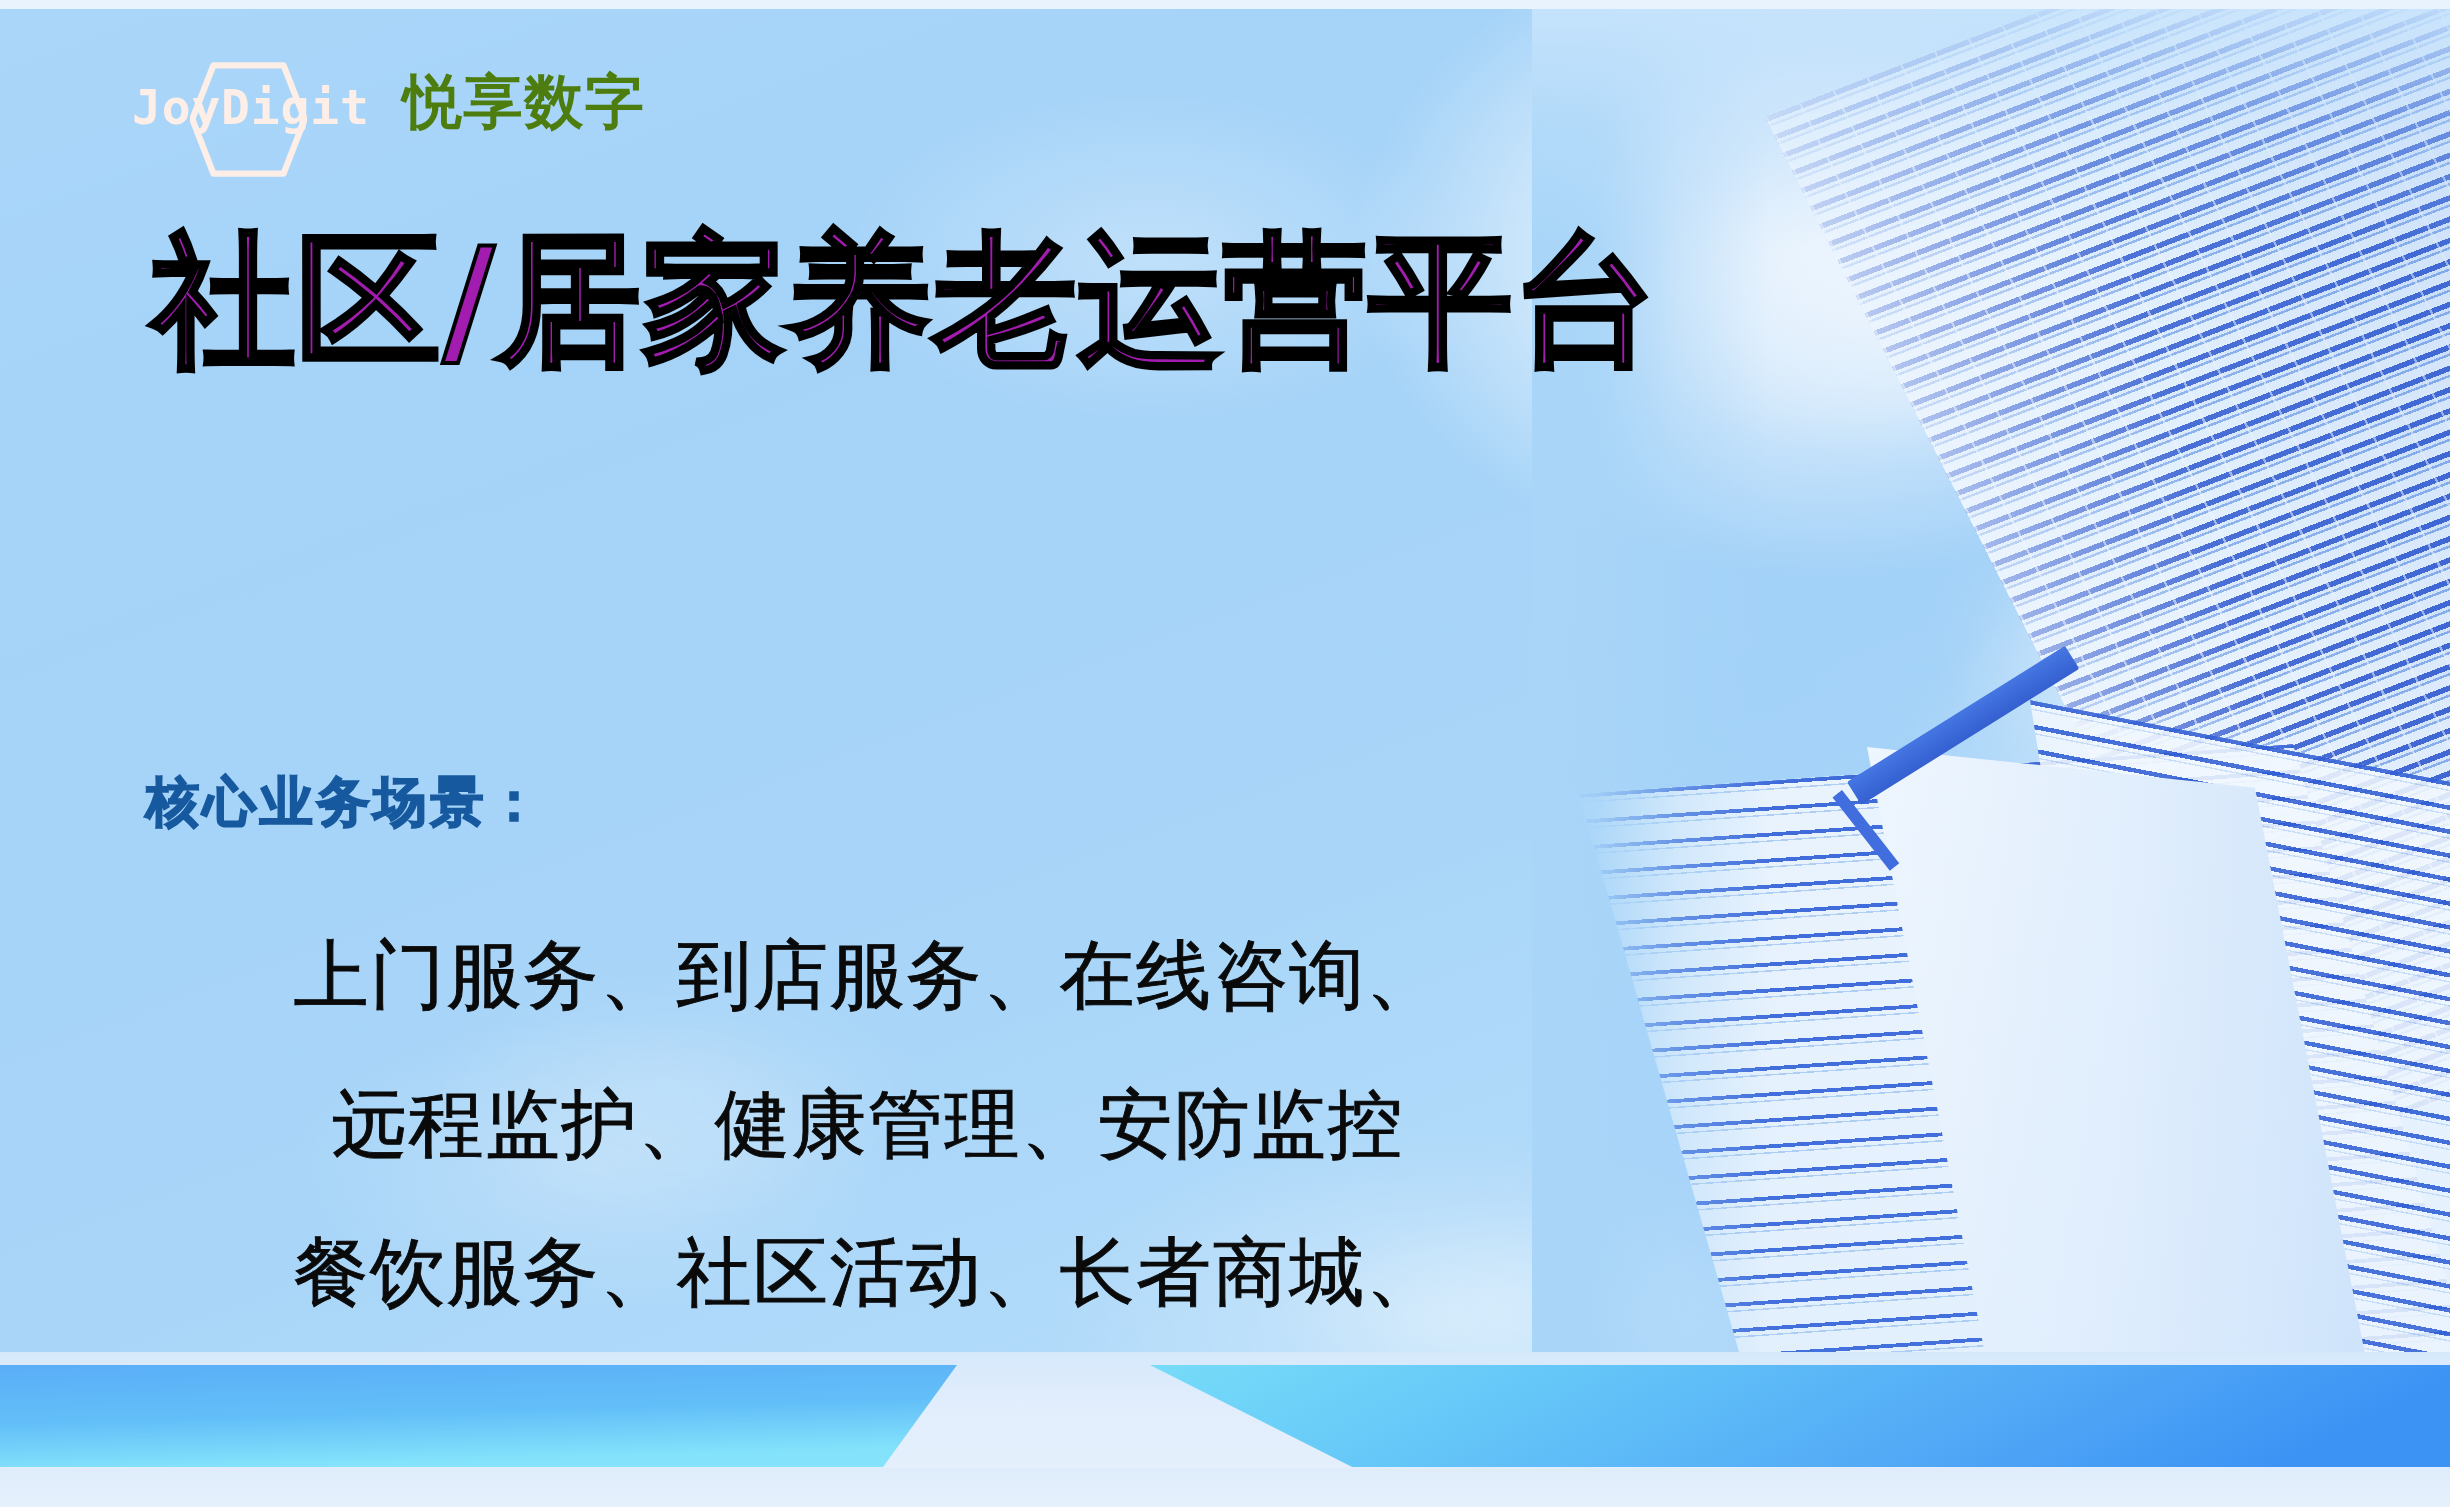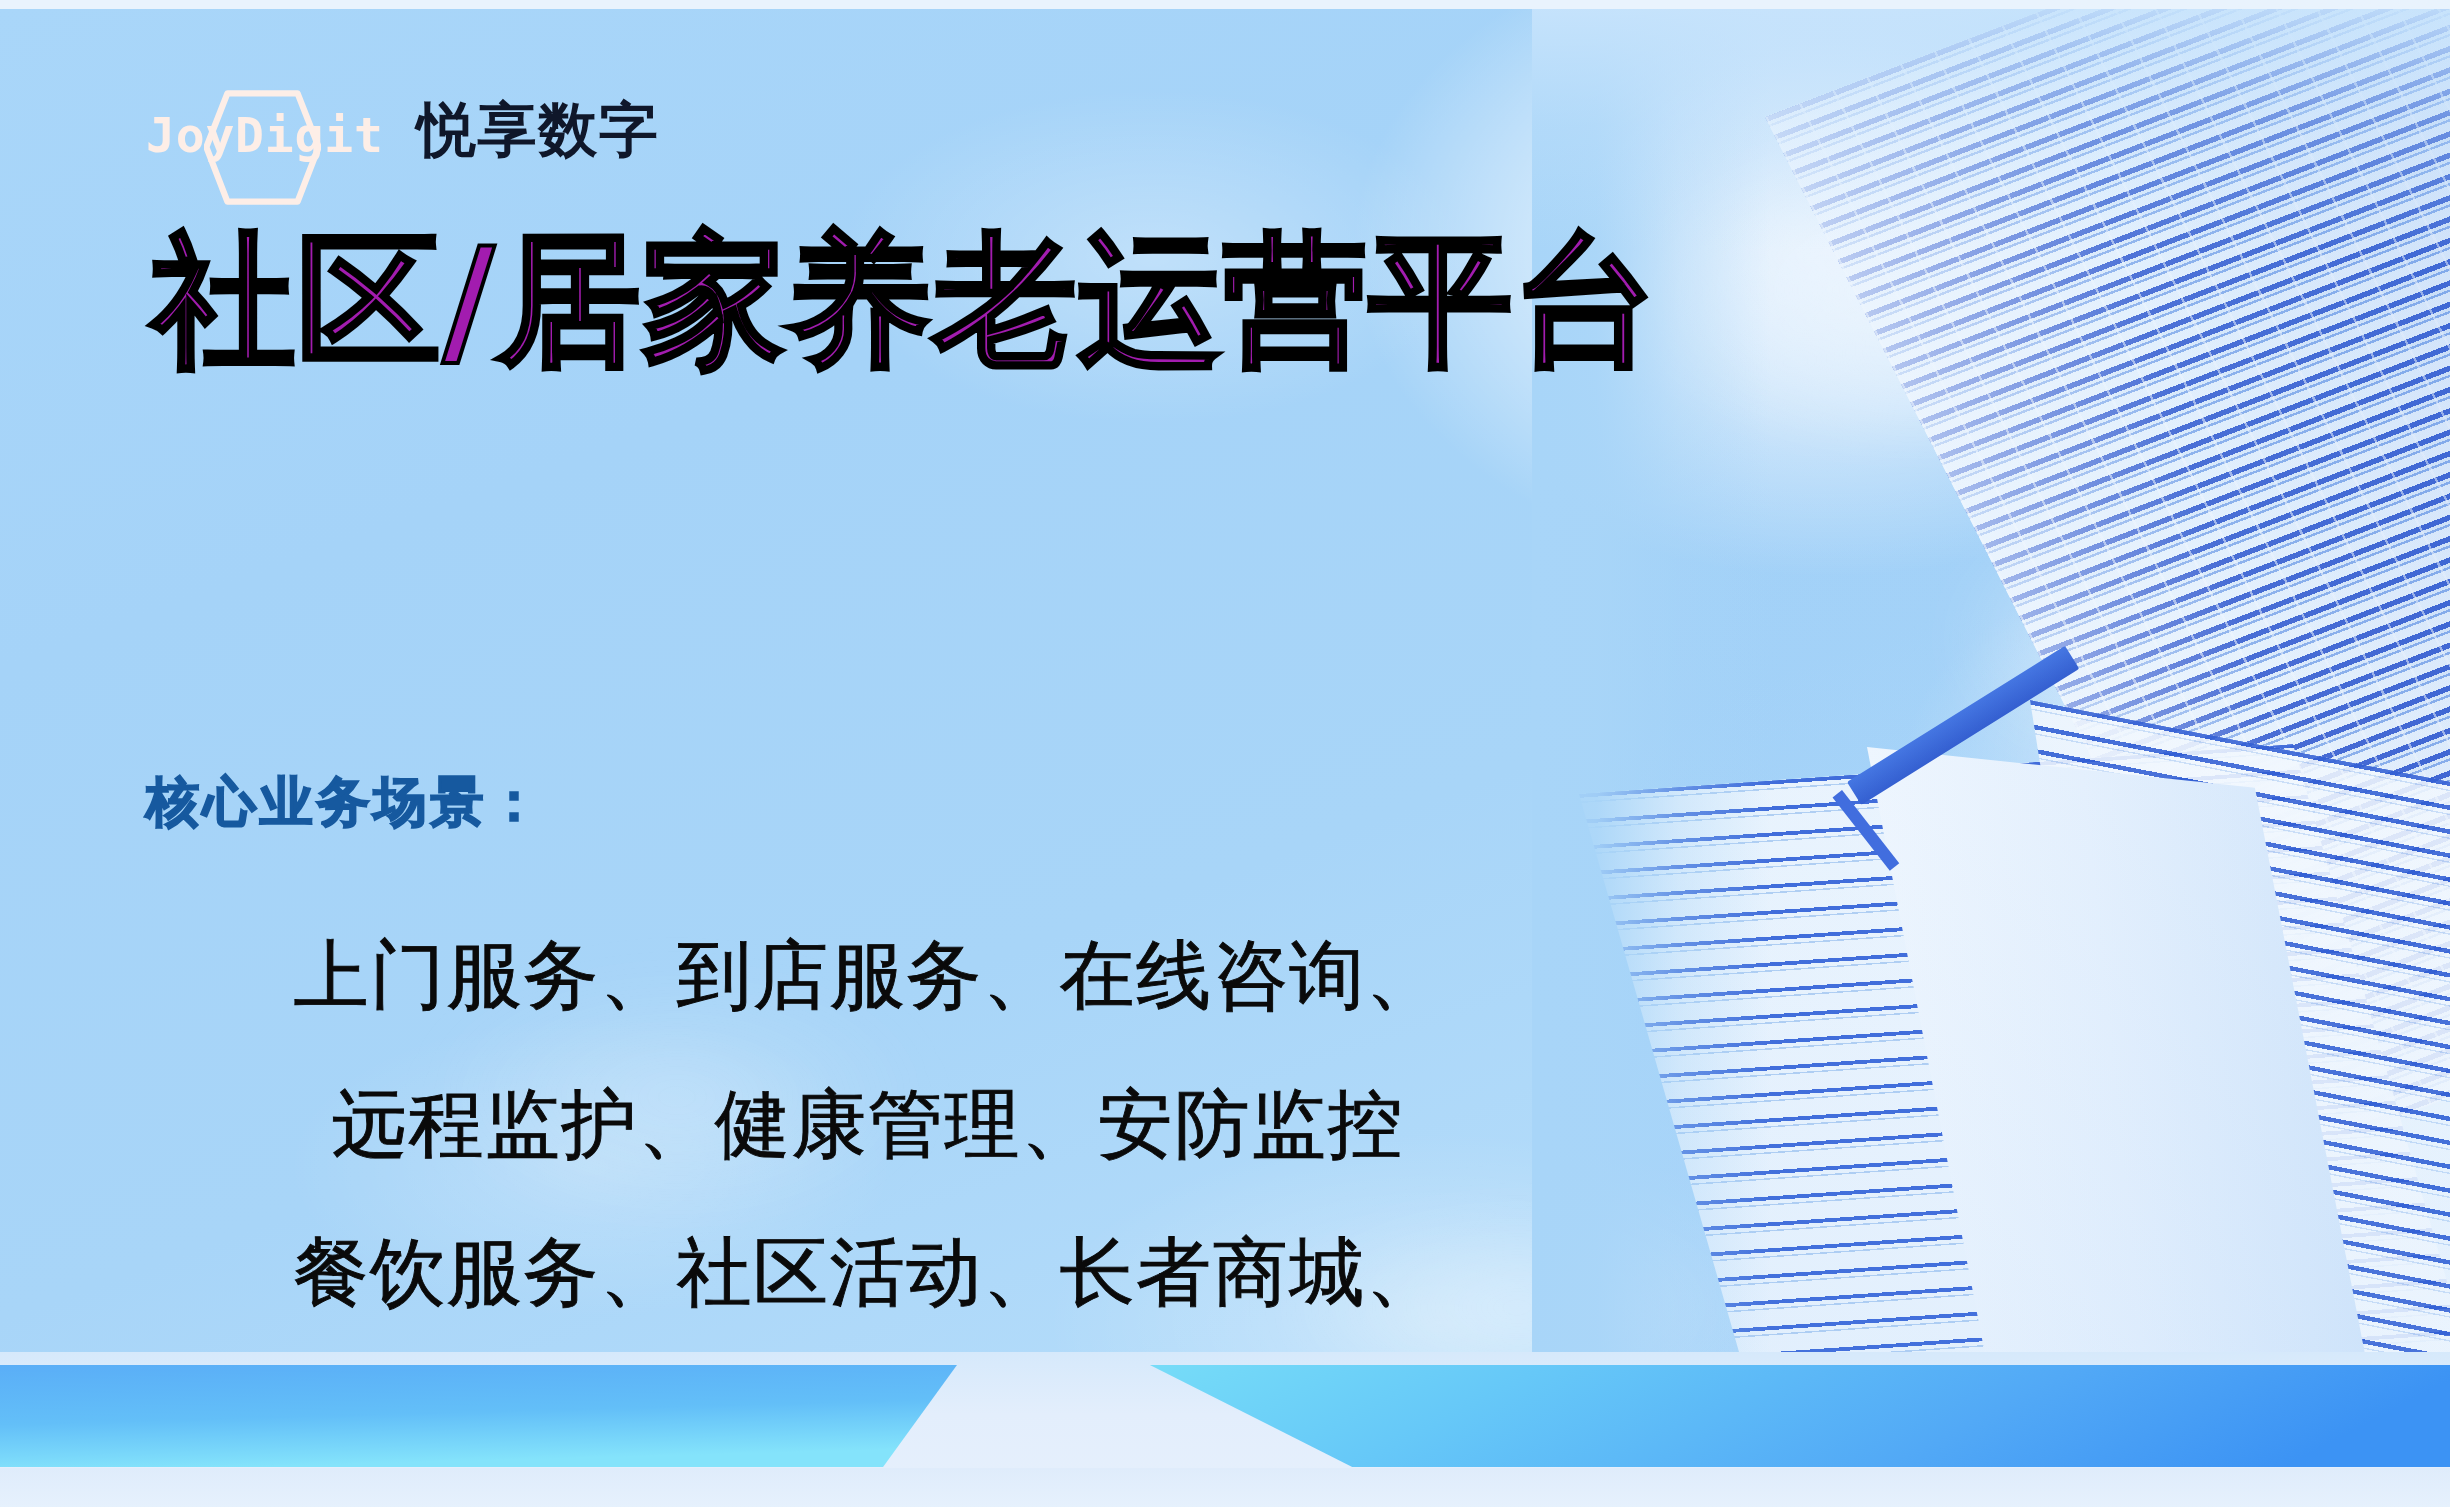--- a/index.html
+++ b/index.html
@@ -193,25 +193,24 @@
   }
   .photo-tint {
     position: absolute;
     inset: 0;
     background: linear-gradient(200deg, rgba(150,200,250,0.22) 0%, rgba(120,180,245,0.10) 50%, rgba(110,175,245,0.18) 100%);
   }
 
   
   .logo {
     position: absolute;
-    left: 146px;
+    left: 132px;
     top: 75px;
     width: 545px;
     height: 87px;
-    margin-top: 28px;
   }
   .logo-hex {
     position: absolute;
     left: 58px;
     top: -15.6px;
     width: 117px;
     height: 121px;
   }
   .logo-hex svg { display:block; width:100%; height:100%; }
   .logo-word {
@@ -227,21 +226,21 @@
     line-height: 1;
   }
   .logo-cn {
     position: absolute;
     left: 271px;
     top: -1.6px;
     font-family: Liberation Sans, sans-serif;
     font-weight: 700;
     font-size: 59px;
     letter-spacing: 1.6px;
-    color: #0f172a;
+    color: #4d7c0f;
     white-space: nowrap;
     line-height: 1;
   }
 
   
   .title {
     position: absolute;
     left: 152px;
     top: 222px;
     font-family: "DejaVu Sans", "Liberation Sans", sans-serif;

